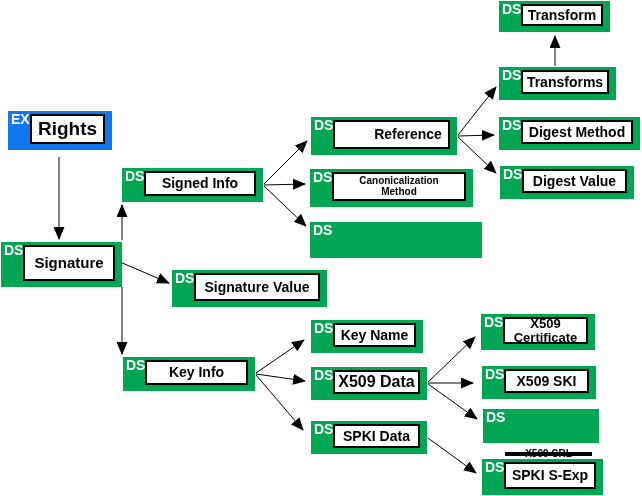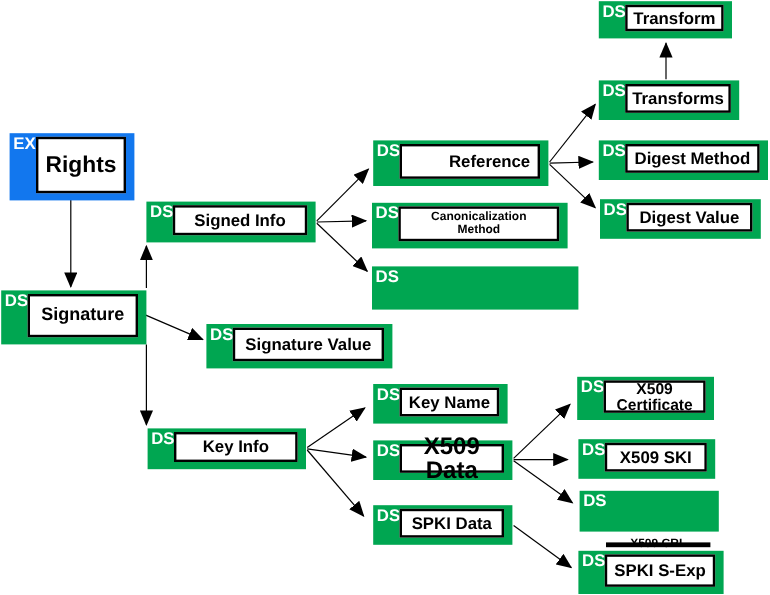--- a/index.html
+++ b/index.html
@@ -40,21 +40,21 @@
       <line x1="555" y1="66" x2="555" y2="36" stroke="#000000" stroke-width="1" marker-end="url(#arrowhead)"></line>
       <line x1="256" y1="373" x2="304" y2="340" stroke="#000000" stroke-width="1" marker-end="url(#arrowhead)"></line>
       <line x1="256" y1="374" x2="305" y2="381" stroke="#000000" stroke-width="1" marker-end="url(#arrowhead)"></line>
       <line x1="256" y1="375" x2="303" y2="430" stroke="#000000" stroke-width="1" marker-end="url(#arrowhead)"></line>
       <line x1="428" y1="382" x2="475" y2="337" stroke="#000000" stroke-width="1" marker-end="url(#arrowhead)"></line>
       <line x1="428" y1="383" x2="473" y2="383" stroke="#000000" stroke-width="1" marker-end="url(#arrowhead)"></line>
       <line x1="428" y1="384" x2="477" y2="419" stroke="#000000" stroke-width="1" marker-end="url(#arrowhead)"></line>
       <line x1="428" y1="438" x2="476" y2="473" stroke="#000000" stroke-width="1" marker-end="url(#arrowhead)"></line>
     </svg>
   <div id="nodes">
-      <div class="node ex" style="left: 8px; top: 111px; width: 104px; height: 56px;">
+      <div class="node ex" style="left: 8px; top: 111px; width: 104px; height: 39px;">
         <div class="backing"></div>
         <span class="tag">EX</span>
         <div class="box" style="font-size: 19px;">Rights</div>
       </div>
       <div class="node ds" style="left: 1px; top: 242px; width: 121px; height: 45px;">
         <div class="backing"></div>
         <span class="tag">DS</span>
         <div class="box" style="font-size: 15px;">Signature</div>
       </div>
       <div class="node ds" style="left: 122px; top: 168px; width: 141px; height: 34px;">
@@ -88,21 +88,21 @@
         <span class="tag">DS</span>
       </div>
       <div class="node ds" style="left: 311px; top: 320px; width: 112px; height: 33px;">
         <div class="backing"></div>
         <span class="tag">DS</span>
         <div class="box" style="font-size: 14px;">Key Name</div>
       </div>
       <div class="node ds" style="left: 311px; top: 367px; width: 116px; height: 33px;">
         <div class="backing"></div>
         <span class="tag">DS</span>
-        <div class="box" style="font-size: 20px; text-align: center;">X509 Data</div>
+        <div class="box" style="font-size: 16px; text-align: center;">X509 Data</div>
       </div>
       <div class="node ds" style="left: 311px; top: 421px; width: 116px; height: 33px;">
         <div class="backing"></div>
         <span class="tag">DS</span>
         <div class="box" style="font-size: 14px;">SPKI Data</div>
       </div>
       <div class="node ds" style="left: 499px; top: 1px; width: 111px; height: 31px;">
         <div class="backing"></div>
         <span class="tag">DS</span>
         <div class="box" style="font-size: 14px;">Transform</div>

